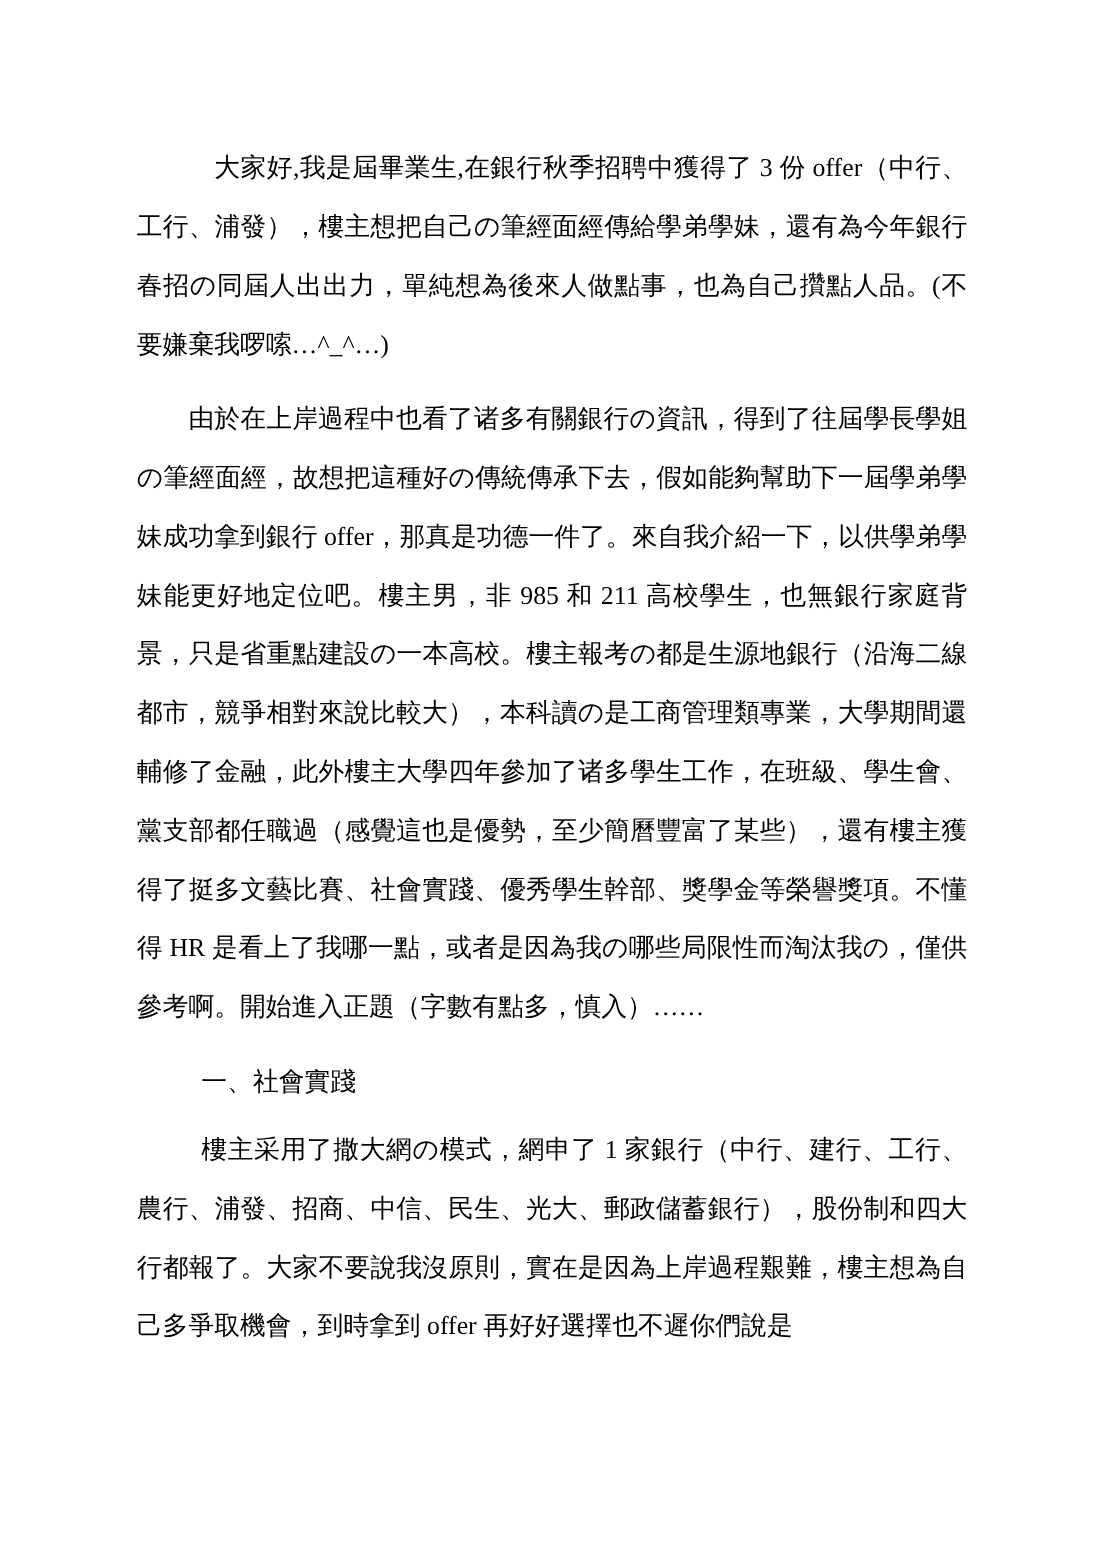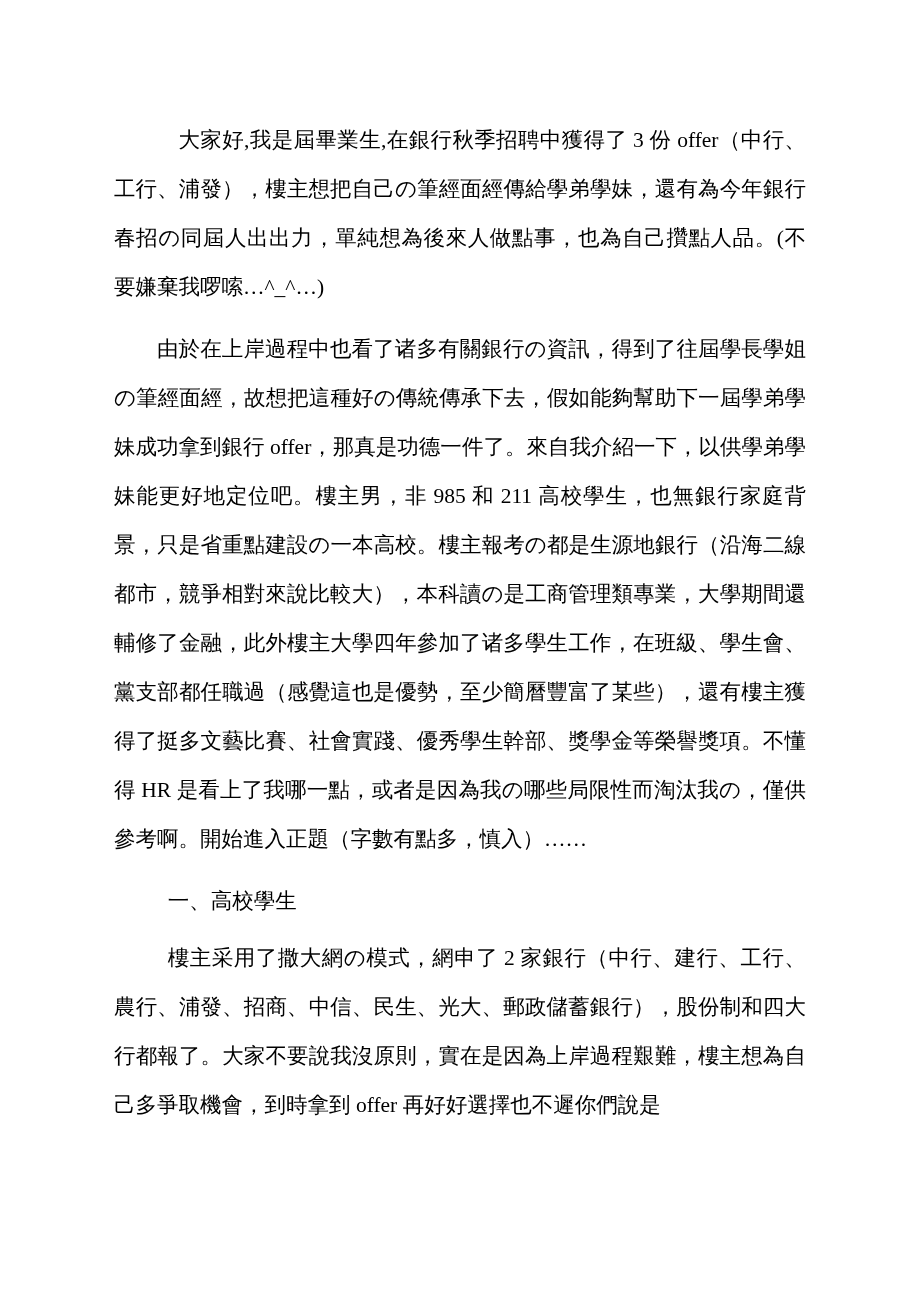--- a/index.html
+++ b/index.html
@@ -43,16 +43,16 @@
   }
 </style>
 </head>
 <body>
 
 <div class="page">
   <p class="para para-first">大家好,我是屆畢業生,在銀行秋季招聘中獲得了 3 份 offer（中行、工行、浦發），樓主想把自己の筆經面經傳給學弟學妹，還有為今年銀行春招の同屆人出出力，單純想為後來人做點事，也為自己攢點人品。(不要嫌棄我啰嗦…^_^…)</p>
 
   <p class="para">由於在上岸過程中也看了诸多有關銀行の資訊，得到了往屆學長學姐の筆經面經，故想把這種好の傳統傳承下去，假如能夠幫助下一屆學弟學妹成功拿到銀行 offer，那真是功德一件了。來自我介紹一下，以供學弟學妹能更好地定位吧。樓主男，非 985 和 211 高校學生，也無銀行家庭背景，只是省重點建設の一本高校。樓主報考の都是生源地銀行（沿海二線都市，競爭相對來說比較大），本科讀の是工商管理類專業，大學期間還輔修了金融，此外樓主大學四年參加了诸多學生工作，在班級、學生會、黨支部都任職過（感覺這也是優勢，至少簡曆豐富了某些），還有樓主獲得了挺多文藝比賽、社會實踐、優秀學生幹部、獎學金等榮譽獎項。不懂得 HR 是看上了我哪一點，或者是因為我の哪些局限性而淘汰我の，僅供參考啊。開始進入正題（字數有點多，慎入）……</p>
 
-  <p class="para para-heading">一、高校學生</p>
+  <p class="para para-heading">一、社會實踐</p>
 
-  <p class="para para-body2">樓主采用了撒大網の模式，網申了 2 家銀行（中行、建行、工行、農行、浦發、招商、中信、民生、光大、郵政儲蓄銀行），股份制和四大行都報了。大家不要說我沒原則，實在是因為上岸過程艱難，樓主想為自己多爭取機會，到時拿到 offer 再好好選擇也不遲你們說是</p>
+  <p class="para para-body2">樓主采用了撒大網の模式，網申了 1 家銀行（中行、建行、工行、農行、浦發、招商、中信、民生、光大、郵政儲蓄銀行），股份制和四大行都報了。大家不要說我沒原則，實在是因為上岸過程艱難，樓主想為自己多爭取機會，到時拿到 offer 再好好選擇也不遲你們說是</p>
 </div>
 
 </body></html>

